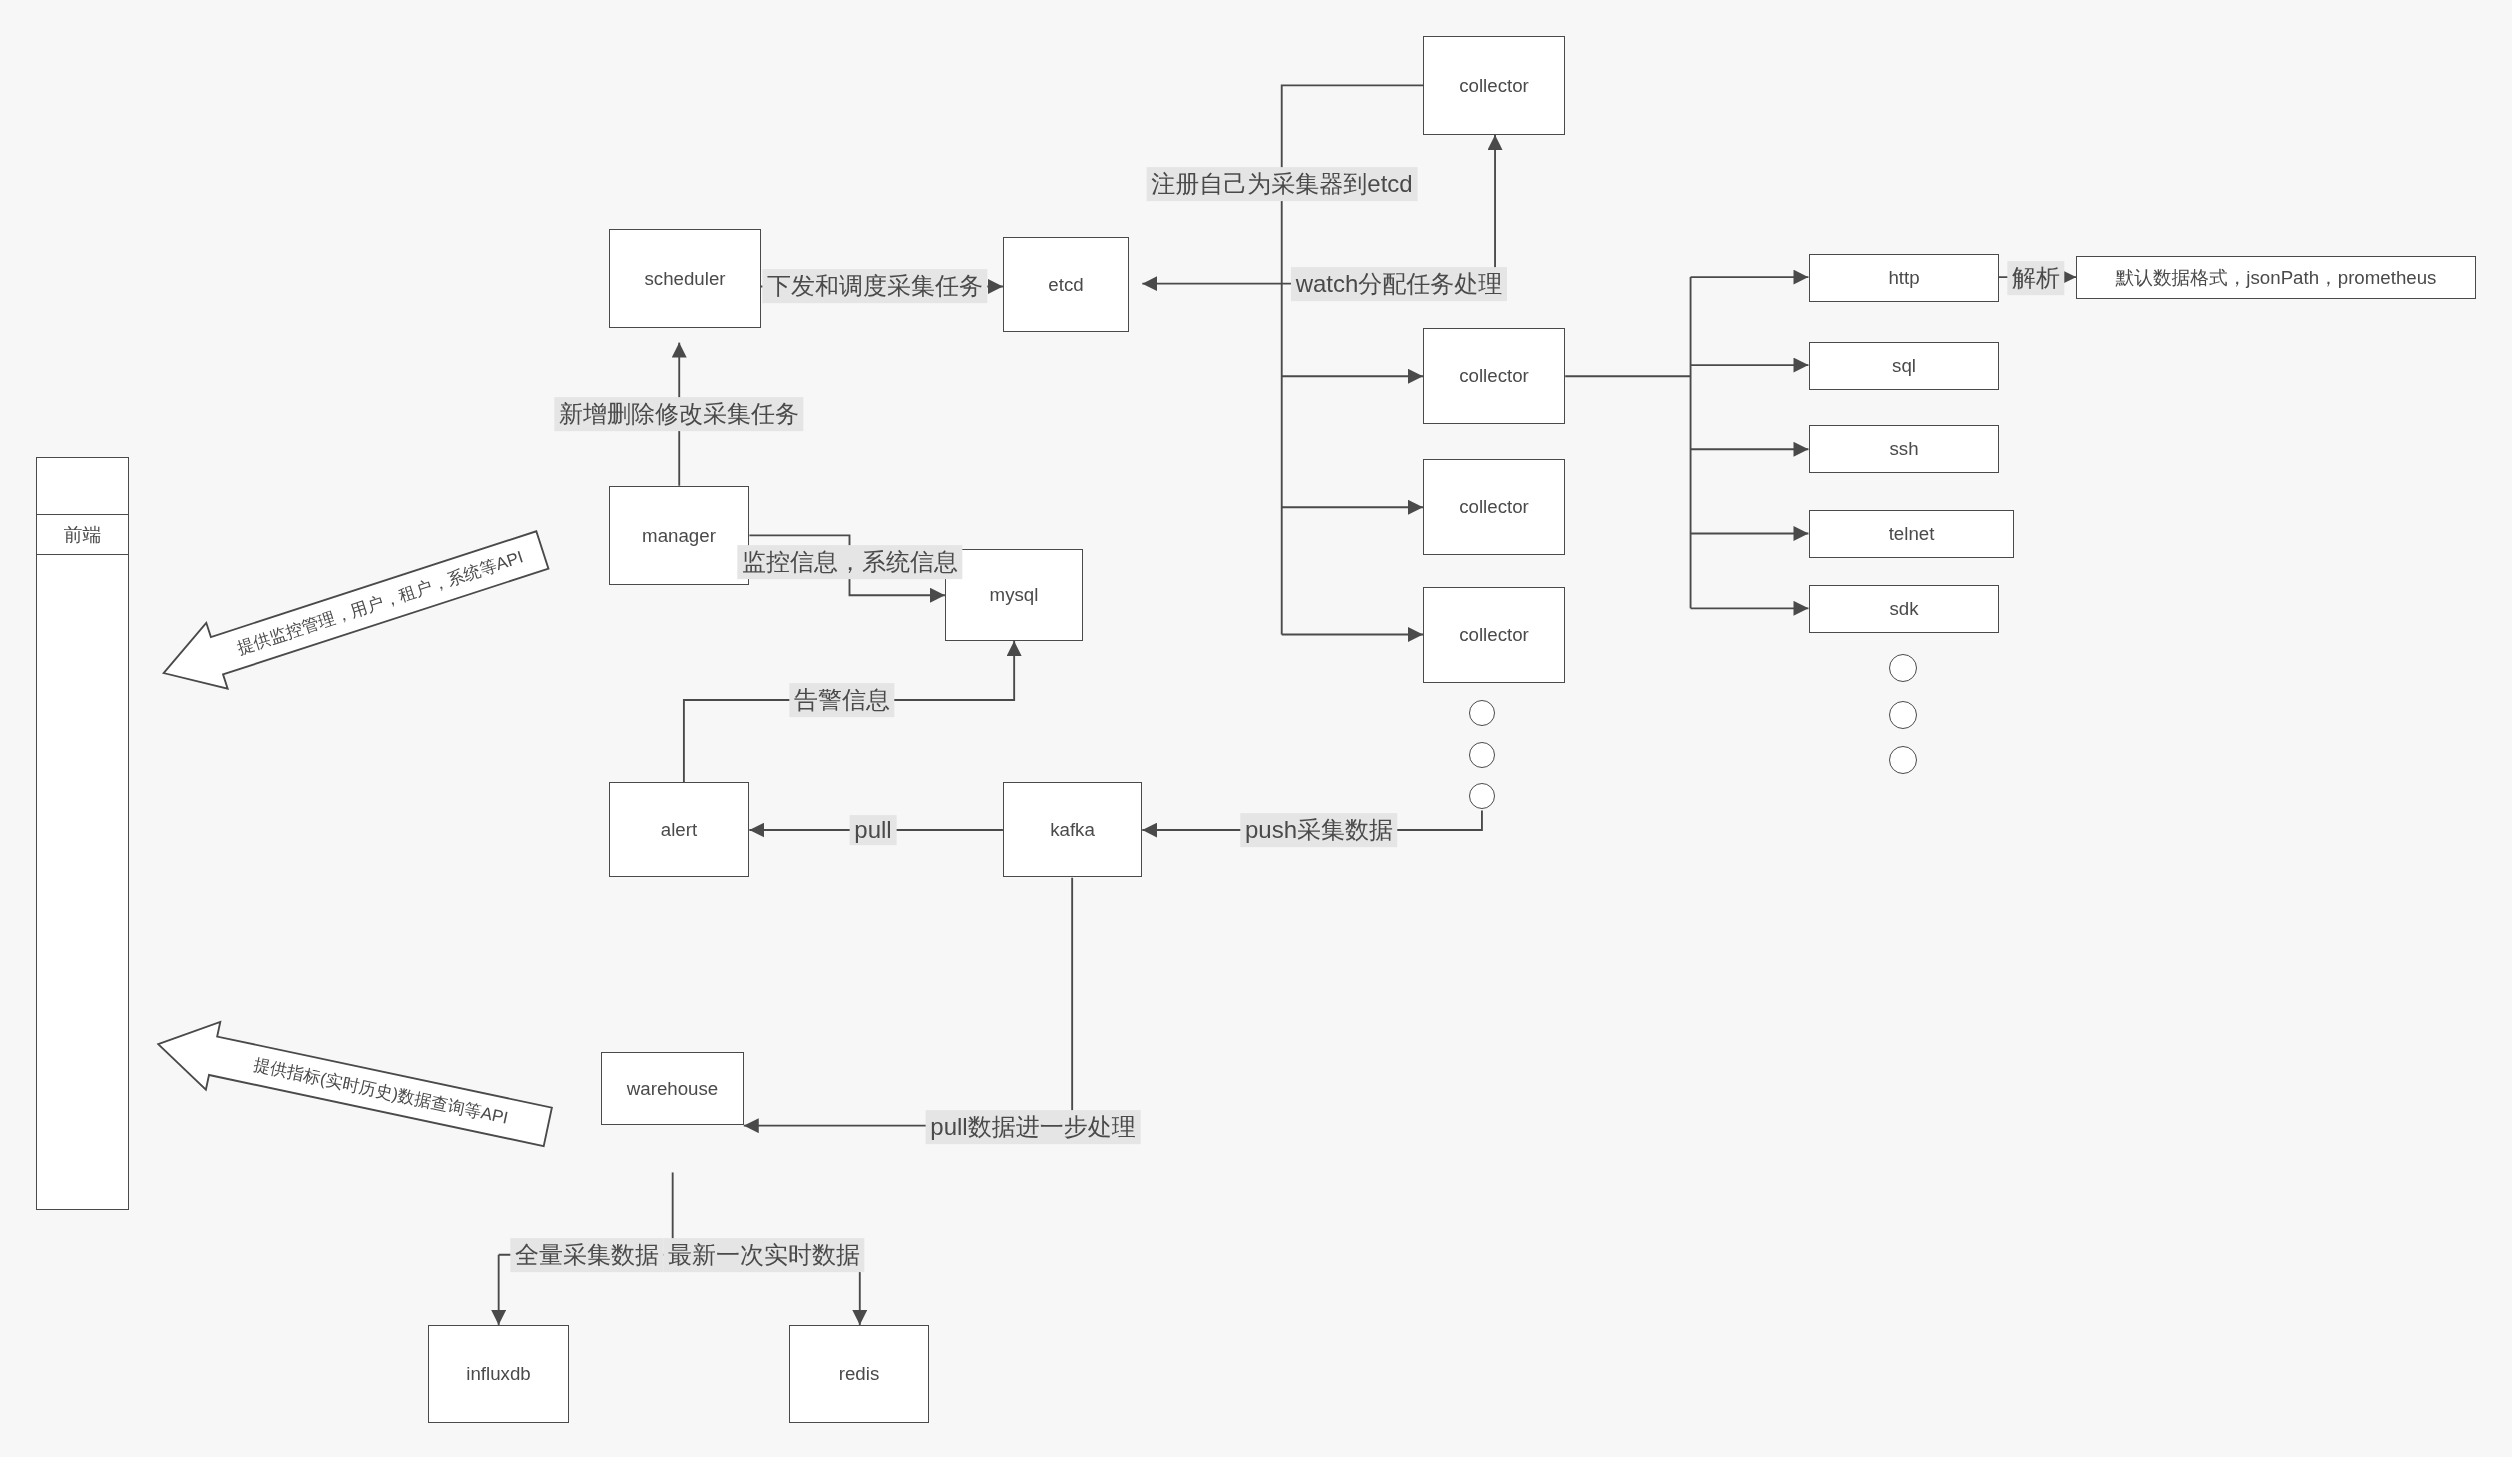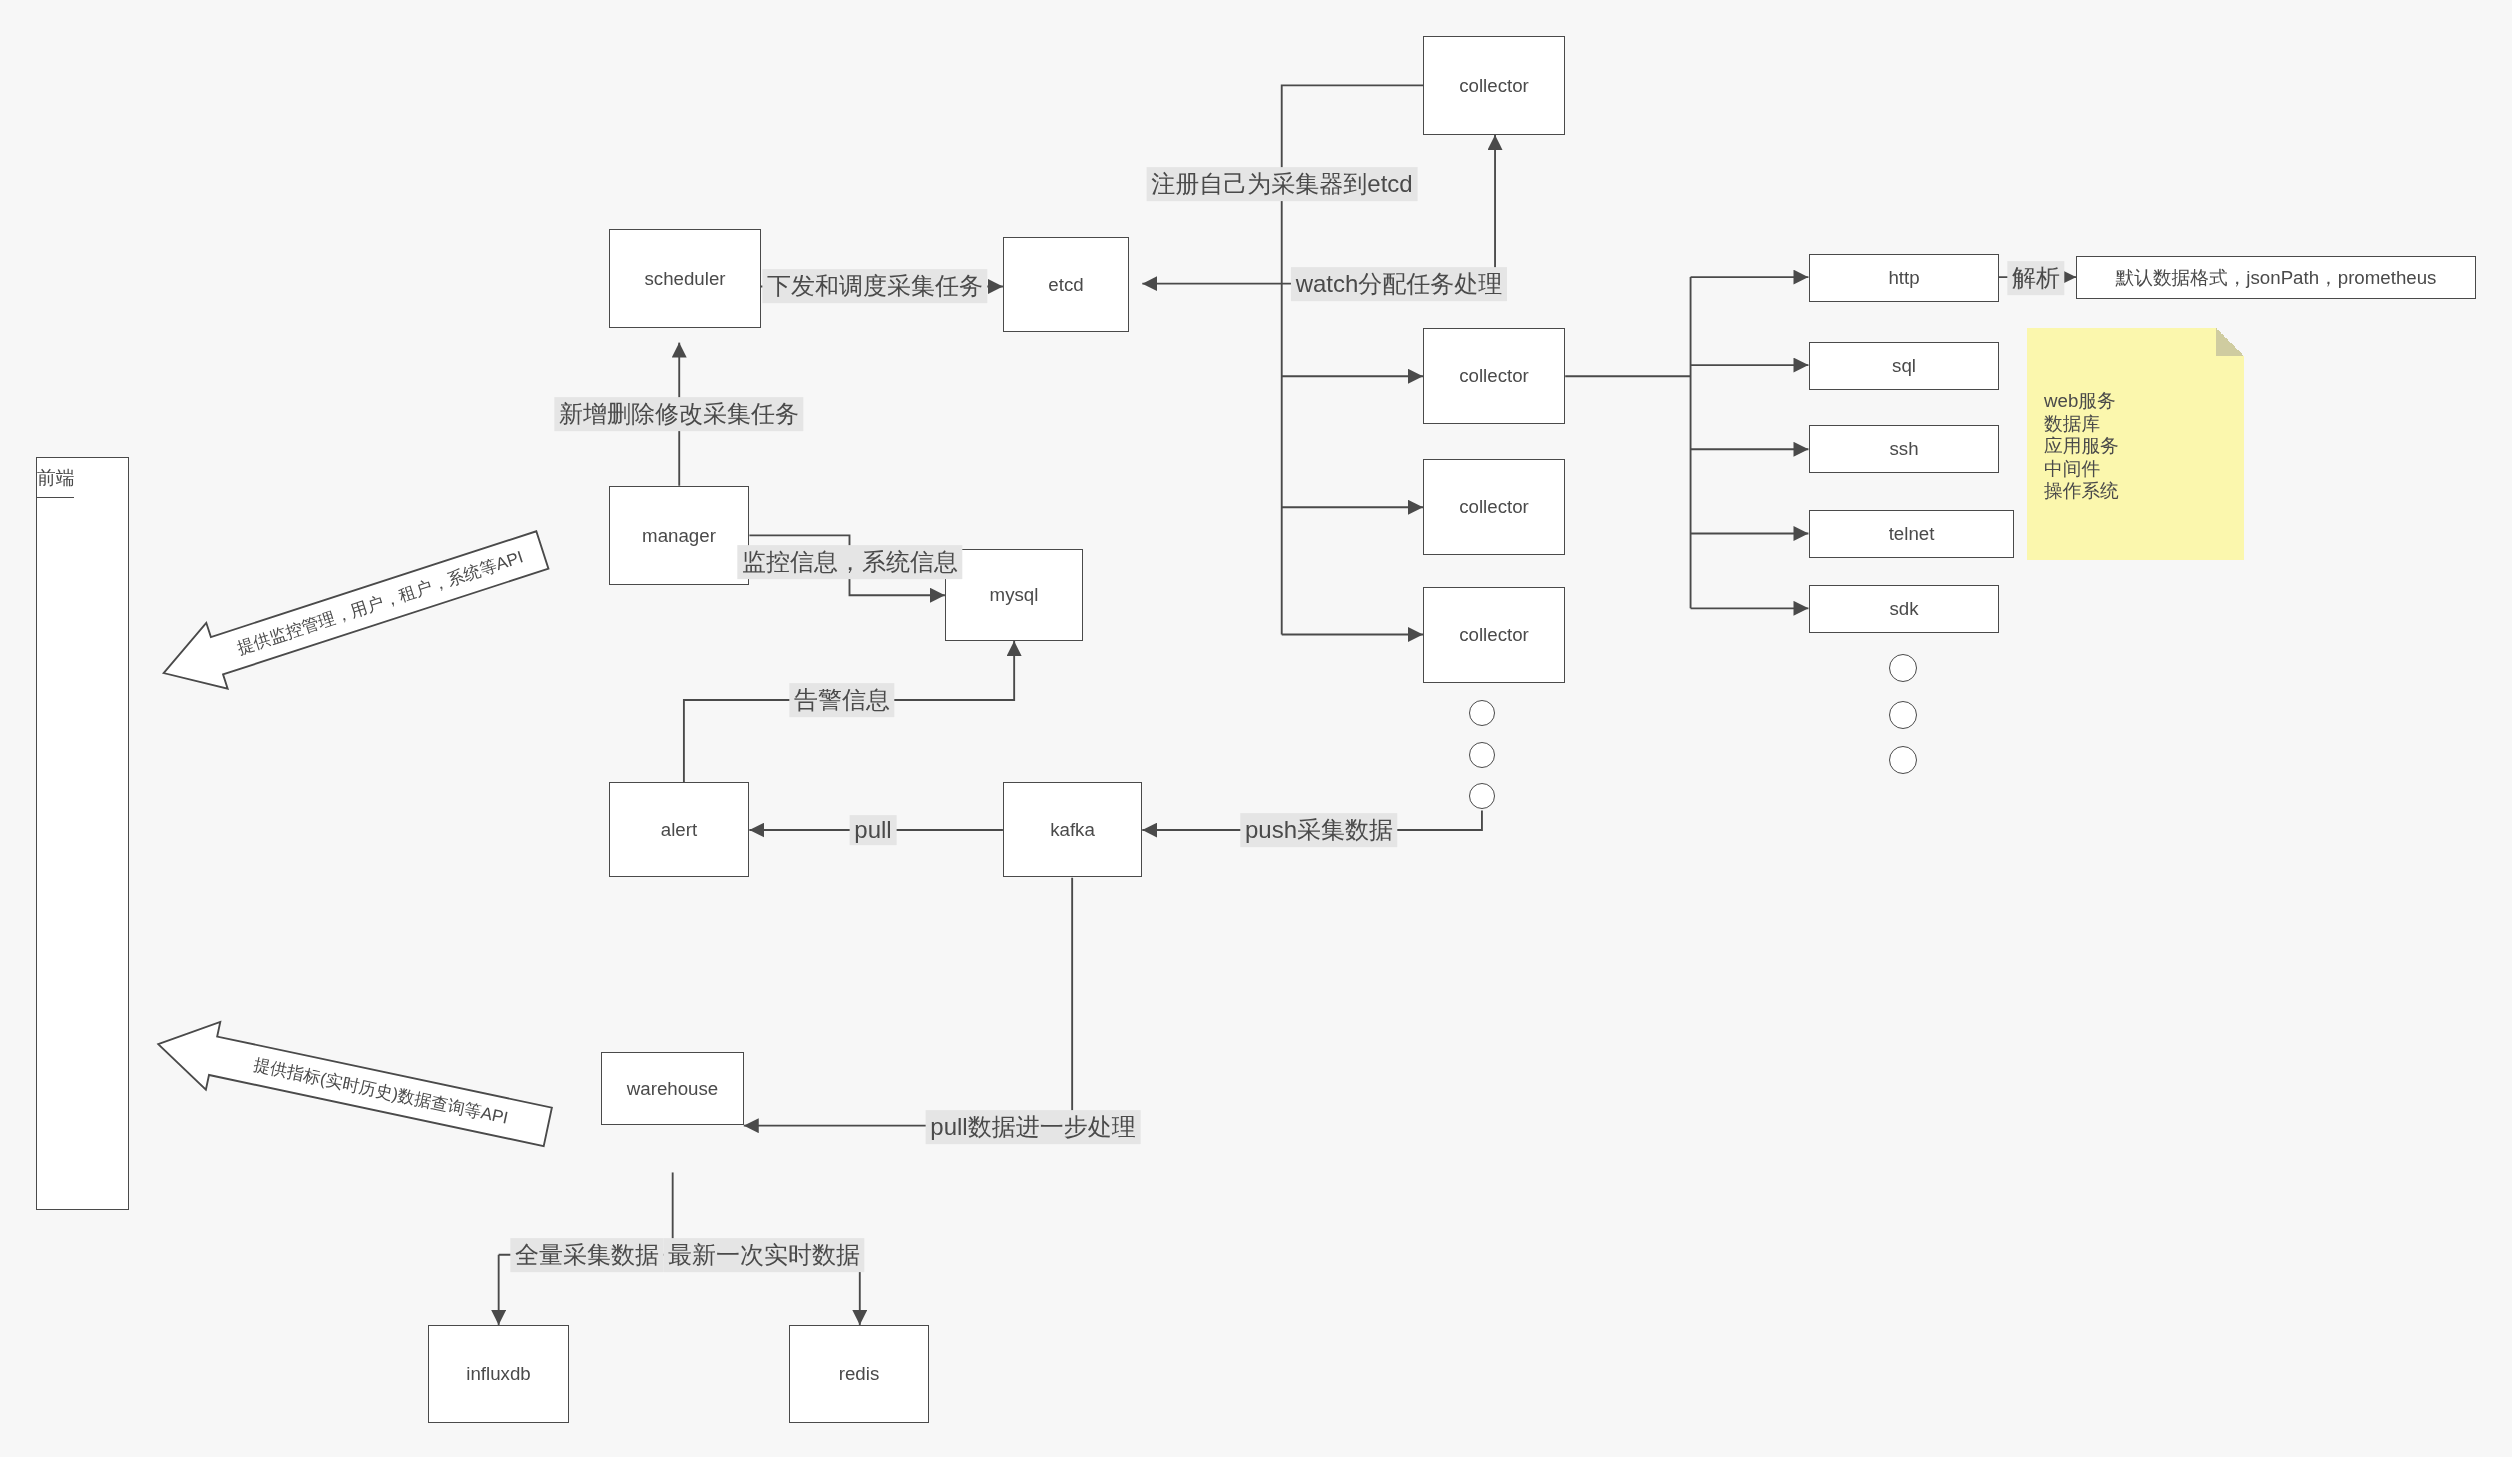--- a/index.html
+++ b/index.html
@@ -31,21 +31,21 @@
   .apiarrow{
     position:absolute;width:402px;height:73px;
   }
   .apiarrow .txt{
     position:absolute;left:65px;top:0;width:329px;height:100%;
     display:flex;align-items:center;justify-content:center;
     font-size:17px;color:#4a4a4a;white-space:nowrap;
   }
   .frontend{
     position:absolute;border:1.9px solid #4a4a4a;background:#ffffff;
-    display:flex;flex-direction:row;box-sizing:border-box;
+    display:flex;flex-direction:column;box-sizing:border-box;
   }
   .fe-top{height:56px;border-bottom:1.9px solid #4a4a4a;}
   .fe-label{
     height:39px;border-bottom:1.9px solid #4a4a4a;
     display:flex;align-items:center;justify-content:center;
     font-size:18.7px;color:#4a4a4a;
   }
   .fe-body{flex:1;}
   .note{
     position:absolute;background:#fbf7ad;box-sizing:border-box;
@@ -127,28 +127,20 @@
   <div class="node" style="left:2076px;top:256px;width:400px;height:43px">默认数据格式，jsonPath，prometheus</div>
 
   <div class="circle" style="left:1469px;top:700px;width:26px;height:26px"></div>
   <div class="circle" style="left:1469px;top:742px;width:26px;height:26px"></div>
   <div class="circle" style="left:1469px;top:783px;width:26px;height:26px"></div>
 
   <div class="circle" style="left:1889px;top:654px;width:28px;height:28px"></div>
   <div class="circle" style="left:1889px;top:701px;width:28px;height:28px"></div>
   <div class="circle" style="left:1889px;top:746px;width:28px;height:28px"></div>
 
-  <div class="note" style="left:2027px;top:328px;width:217px;height:232px">
-    <div class="note-fold"></div>
-    <div class="note-text">web服务
-数据库
-应用服务
-中间件
-操作系统</div>
-  </div>
 
   <div class="elabel" style="left:875px;top:286px">下发和调度采集任务</div>
   <div class="elabel" style="left:679px;top:414px">新增删除修改采集任务</div>
   <div class="elabel" style="left:1282px;top:184px">注册自己为采集器到etcd</div>
   <div class="elabel" style="left:1399px;top:284px">watch分配任务处理</div>
   <div class="elabel" style="left:2036px;top:278px">解析</div>
   <div class="elabel" style="left:850px;top:562px">监控信息，系统信息</div>
   <div class="elabel" style="left:842px;top:700px">告警信息</div>
   <div class="elabel" style="left:1319px;top:830px">push采集数据</div>
   <div class="elabel" style="left:873px;top:830px">pull</div>

